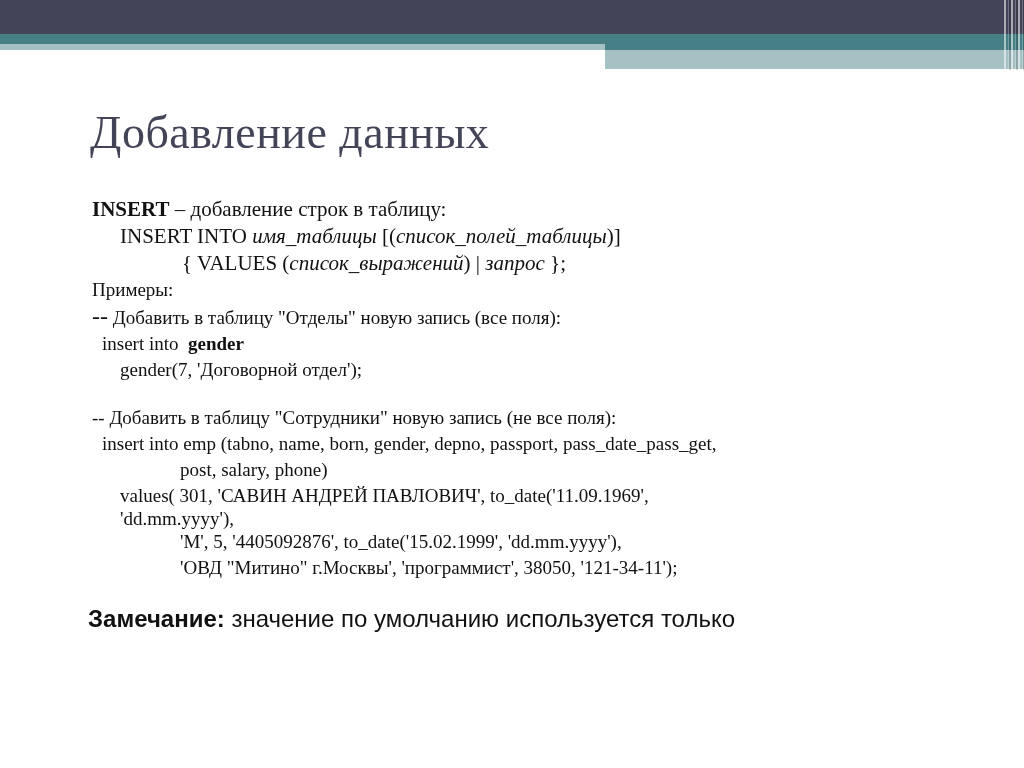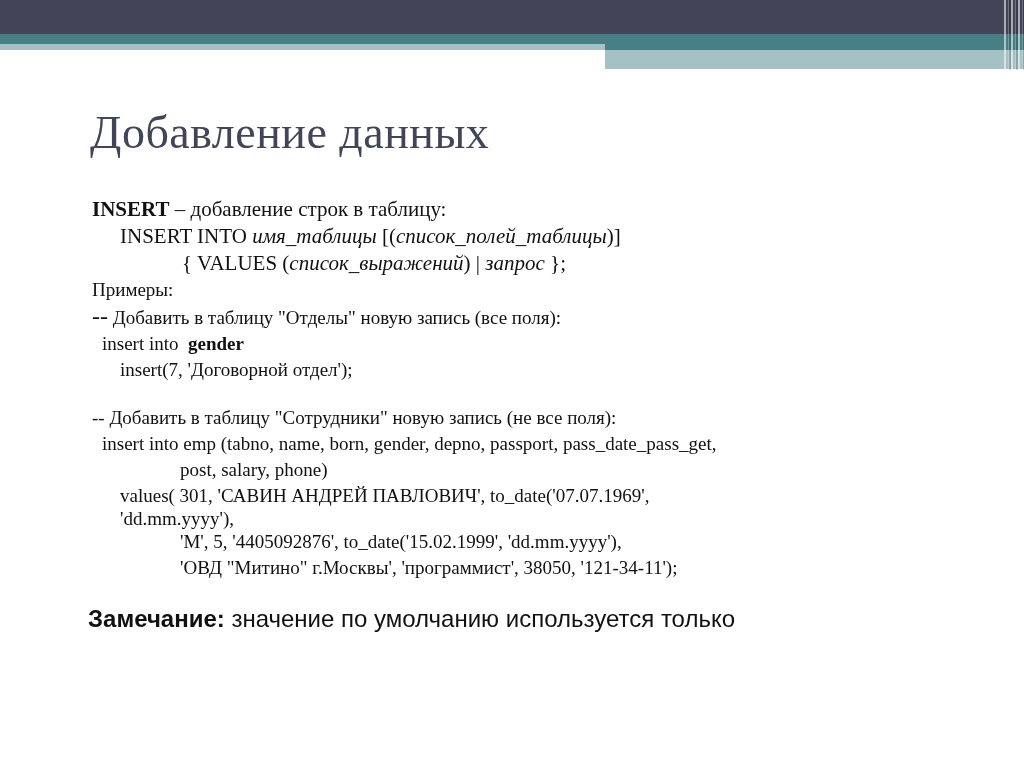--- a/index.html
+++ b/index.html
@@ -52,28 +52,28 @@
 
 <div class="content">
   <div class="line"><span class="b">INSERT</span><span> – добавление строк в таблицу:</span></div>
   <div class="line ind1"><span>INSERT INTO </span><span class="i">имя_таблицы</span><span> [(</span><span class="i">список_полей_таблицы</span><span>)]</span></div>
   <div class="line ind2"><span>{ VALUES (</span><span class="i">список_выражений</span><span>) | </span><span class="i">запрос</span><span> };</span></div>
 
   <div class="line small">Примеры:</div>
 
   <div class="line small"><span style="font-size:24px">--</span><span> Добавить в таблицу "Отделы" новую запись (все поля):</span></div>
   <div class="line small ind1s"><span>insert into  </span><span class="b">gender</span></div>
-  <div class="line small ind3">insert(7, 'Договорной отдел');</div>
+  <div class="line small ind3">gender(7, 'Договорной отдел');</div>
 
   <div class="gap"></div>
 
   <div class="line small">-- Добавить в таблицу "Сотрудники" новую запись (не все поля):</div>
   <div class="line small ind1s">insert into emp (tabno, name, born, gender, depno, passport, pass_date_pass_get,</div>
   <div class="line small ind4">post, salary, phone)</div>
-  <div class="line small ind3">values( 301, 'САВИН АНДРЕЙ ПАВЛОВИЧ', to_date('07.07.1969',</div>
+  <div class="line small ind3">values( 301, 'САВИН АНДРЕЙ ПАВЛОВИЧ', to_date('11.09.1969',</div>
   <div class="line small ind3" style="line-height:20px">'dd.mm.yyyy'),</div>
   <div class="line small ind4">'M', 5, '4405092876', to_date('15.02.1999', 'dd.mm.yyyy'),</div>
   <div class="line small ind4">'ОВД "Митино" г.Москвы', 'программист', 38050, '121-34-11');</div>
 </div>
 
 <div class="note">
   <div class="line"><span class="b">Замечание:</span><span> значение по умолчанию используется только</span></div>
 </div>
 
 </body></html>

